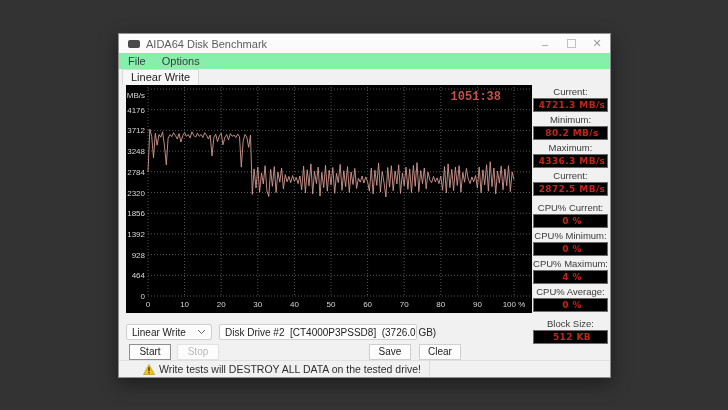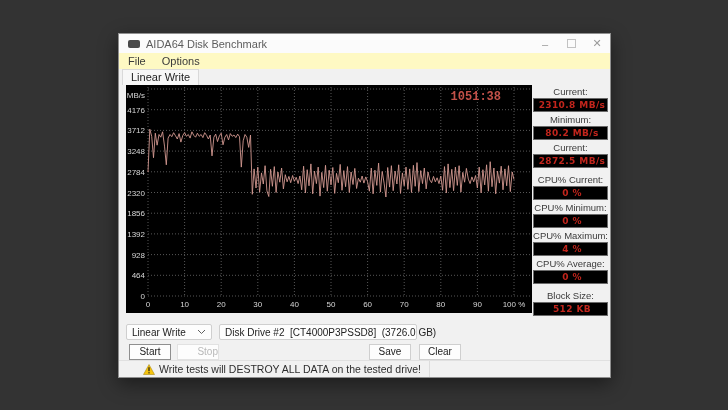--- a/index.html
+++ b/index.html
@@ -11,21 +11,21 @@
   
   .titlebar{position:absolute;left:0;top:0;right:0;height:19px;background:#fbfbfb;
             display:flex;align-items:center;justify-content:space-between;}
   .appicon{width:12px;height:8px;background:#4a4a4a;border-radius:2px;margin:0 6px 0 9px;}
   .title{font-size:11px;color:#5d5d5d;}
   .wincontrols{margin-left:auto;display:flex;align-items:center;height:100%;}
   .winbtn{width:26px;height:100%;display:flex;align-items:center;justify-content:center;
           font-size:11px;color:#9a9a9a;}
   .maxglyph{width:7px;height:7px;border:1px solid #c2c2c2;}
   
-  .menubar{position:absolute;left:0;top:19px;right:0;height:16px;background:#fef9c3;
+  .menubar{position:absolute;left:0;top:19px;right:0;height:16px;background:#86efac;
            display:flex;align-items:center;padding-left:9px;}
   .menuitem{font-size:11px;color:#3a3a3a;margin-right:16px;}
   
   .tabstrip{position:absolute;left:0;top:35px;right:0;height:16px;}
   .tab{position:absolute;left:3px;top:0;height:15px;line-height:15px;padding:0 8px;
        background:#f7f7f7;border:1px solid #d9d9d9;border-bottom:none;font-size:11px;color:#222;}
   
   .chart{position:absolute;left:7px;top:51px;width:406px;height:228px;background:#000;}
   .chart svg{display:block;}
   .ylab,.xlab{font-size:8px;fill:#d6d6d6;font-family:"Liberation Sans",sans-serif;}
@@ -41,21 +41,21 @@
            padding-left:3px;letter-spacing:.4px;}
   
   .combo{position:absolute;height:16px;background:#fdfdfd;border:1px solid #cfcfcf;
          border-radius:2px;box-sizing:border-box;display:flex;align-items:center;
          font-size:10px;color:#222;padding:0 5px;white-space:pre;}
   .combo .chev{margin-left:auto;}
   .btn{position:absolute;height:16px;width:42px;background:#fdfdfd;border:1px solid #cfcfcf;
        border-radius:0;box-sizing:border-box;font-size:10px;color:#222;text-align:center;
        line-height:14px;}
   .btn.default{border-color:#8f8f8f;}
-  .btn.disabled{color:#b8b8b8;border-color:#e2e2e2;text-align:right;}
+  .btn.disabled{color:#b8b8b8;border-color:#e2e2e2;}
   
   .statusbar{position:absolute;left:0;bottom:0;right:0;height:16px;background:#f1f1f1;
              border-top:1px solid #e0e0e0;}
   .statusleft{position:absolute;left:0;top:0;bottom:0;width:310px;display:flex;
               align-items:center;padding-left:24px;box-sizing:border-box;text-align:center;}
   .statusright{position:absolute;left:310px;top:0;bottom:0;right:0;border-left:1px solid #dcdcdc;}
   .warntext{font-size:10.5px;color:#2e2e2e;margin-left:4px;}
 </style>
 </head>
 <body>
@@ -130,25 +130,29 @@
         <line x1="388" x2="388" y1="2" y2="211" stroke="#575757" stroke-width="1" stroke-dasharray="1,2"></line>
         <text x="388" y="222" text-anchor="middle" class="xlab">100 %</text>
         <polyline points="22.0,87.0 23.8,44.2 25.7,51.3 27.5,72.7 29.3,48.2 31.1,60.2 33.0,49.5 34.8,52.2 36.6,46.8 38.5,61.1 40.3,79.8 42.1,53.1 44.0,49.5 45.8,51.7 47.6,47.7 49.5,50.8 51.3,54.0 53.1,48.6 54.9,57.1 56.8,50.4 58.6,47.7 60.4,51.3 62.3,49.5 64.1,53.1 65.9,46.8 67.8,50.4 69.6,52.2 71.4,48.2 73.2,51.3 75.1,49.5 76.9,52.6 78.7,47.7 80.6,50.4 82.4,54.0 84.2,50.0 86.0,70.9 87.9,52.2 89.7,49.1 91.5,56.6 93.4,50.8 95.2,48.2 97.0,59.8 98.9,52.2 100.7,49.5 102.5,54.9 104.3,48.6 106.2,51.3 108.0,50.0 109.8,52.6 111.7,49.1 113.5,51.7 115.3,82.1 117.2,55.8 119.0,49.5 120.8,52.2 122.7,62.4 124.5,50.0 126.3,109.3 128.1,83.9 130.0,103.0 131.8,82.1 133.6,107.1 135.5,87.9 137.3,99.0 139.1,80.7 140.9,105.7 142.8,111.5 144.6,84.3 146.4,101.3 148.3,81.6 150.1,107.5 151.9,87.0 153.8,97.2 155.6,83.0 157.4,103.9 159.3,89.7 161.1,96.8 162.9,91.4 164.7,97.7 166.6,90.5 168.4,96.3 170.2,92.3 172.1,98.6 173.9,91.0 175.7,104.8 177.6,81.2 179.4,107.9 181.2,84.7 183.0,100.8 184.9,78.9 186.7,108.8 188.5,86.1 190.4,98.6 192.2,82.1 194.0,111.1 195.8,87.4 197.7,102.6 199.5,80.3 201.3,106.2 203.2,85.2 205.0,99.9 206.8,82.5 208.7,108.4 210.5,88.3 212.3,97.7 214.2,79.4 216.0,105.3 217.8,85.6 219.6,101.7 221.5,81.6 223.3,107.5 225.1,87.0 227.0,99.5 228.8,83.4 230.6,103.5 232.4,93.2 234.3,97.2 236.1,91.0 237.9,98.1 239.8,91.9 241.6,96.8 243.4,106.2 245.3,83.0 247.1,108.8 248.9,85.2 250.8,100.4 252.6,78.1 254.4,107.1 256.2,86.5 258.1,98.1 259.9,112.0 261.7,82.5 263.6,102.1 265.4,80.7 267.2,105.7 269.1,86.1 270.9,99.0 272.7,79.8 274.5,108.4 276.4,87.9 278.2,100.8 280.0,82.1 281.9,104.4 283.7,83.9 285.5,107.5 287.4,80.3 289.2,101.3 291.0,77.6 292.8,106.6 294.7,85.6 296.5,98.6 298.3,83.0 300.2,103.9 302.0,87.0 303.8,95.0 305.6,97.7 307.5,91.4 309.3,96.8 311.1,92.8 313.0,98.6 314.8,91.0 316.6,105.3 318.5,81.6 320.3,107.9 322.1,78.9 323.9,102.6 325.8,84.3 327.6,105.7 329.4,82.1 331.3,100.4 333.1,80.7 334.9,107.1 336.8,87.4 338.6,97.2 340.4,83.4 342.3,94.1 344.1,98.6 345.9,91.9 347.7,96.8 349.6,90.5 351.4,103.0 353.2,82.1 355.1,107.9 356.9,84.7 358.7,99.9 360.6,79.8 362.4,106.2 364.2,76.7 366.0,101.7 367.9,83.0 369.7,108.8 371.5,86.1 373.4,98.1 375.2,81.2 377.0,104.8 378.9,83.9 380.7,100.8 382.5,80.7 384.3,106.6 386.2,87.0 388.0,94.6" fill="none" stroke="#d49991" stroke-width="0.9"></polyline>
       </svg>
     <div class="timer">1051:38</div>
   </div>
 
   <div class="sidebar">
     <div class="statgroup">
       <div class="statlabel">Current:</div>
-      <div class="statbox">2310.8 MB/s</div>
+      <div class="statbox">4721.3 MB/s</div>
     </div>
     <div class="statgroup">
       <div class="statlabel">Minimum:</div>
       <div class="statbox">80.2 MB/s</div>
+    </div>
+    <div class="statgroup">
+      <div class="statlabel">Maximum:</div>
+      <div class="statbox">4336.3 MB/s</div>
     </div>
     <div class="statgroup">
       <div class="statlabel">Current:</div>
       <div class="statbox">2872.5 MB/s</div>
     </div>
     <div class="statgroup gap">
       <div class="statlabel">CPU% Current:</div>
       <div class="statbox">0 %</div>
     </div>
     <div class="statgroup">

